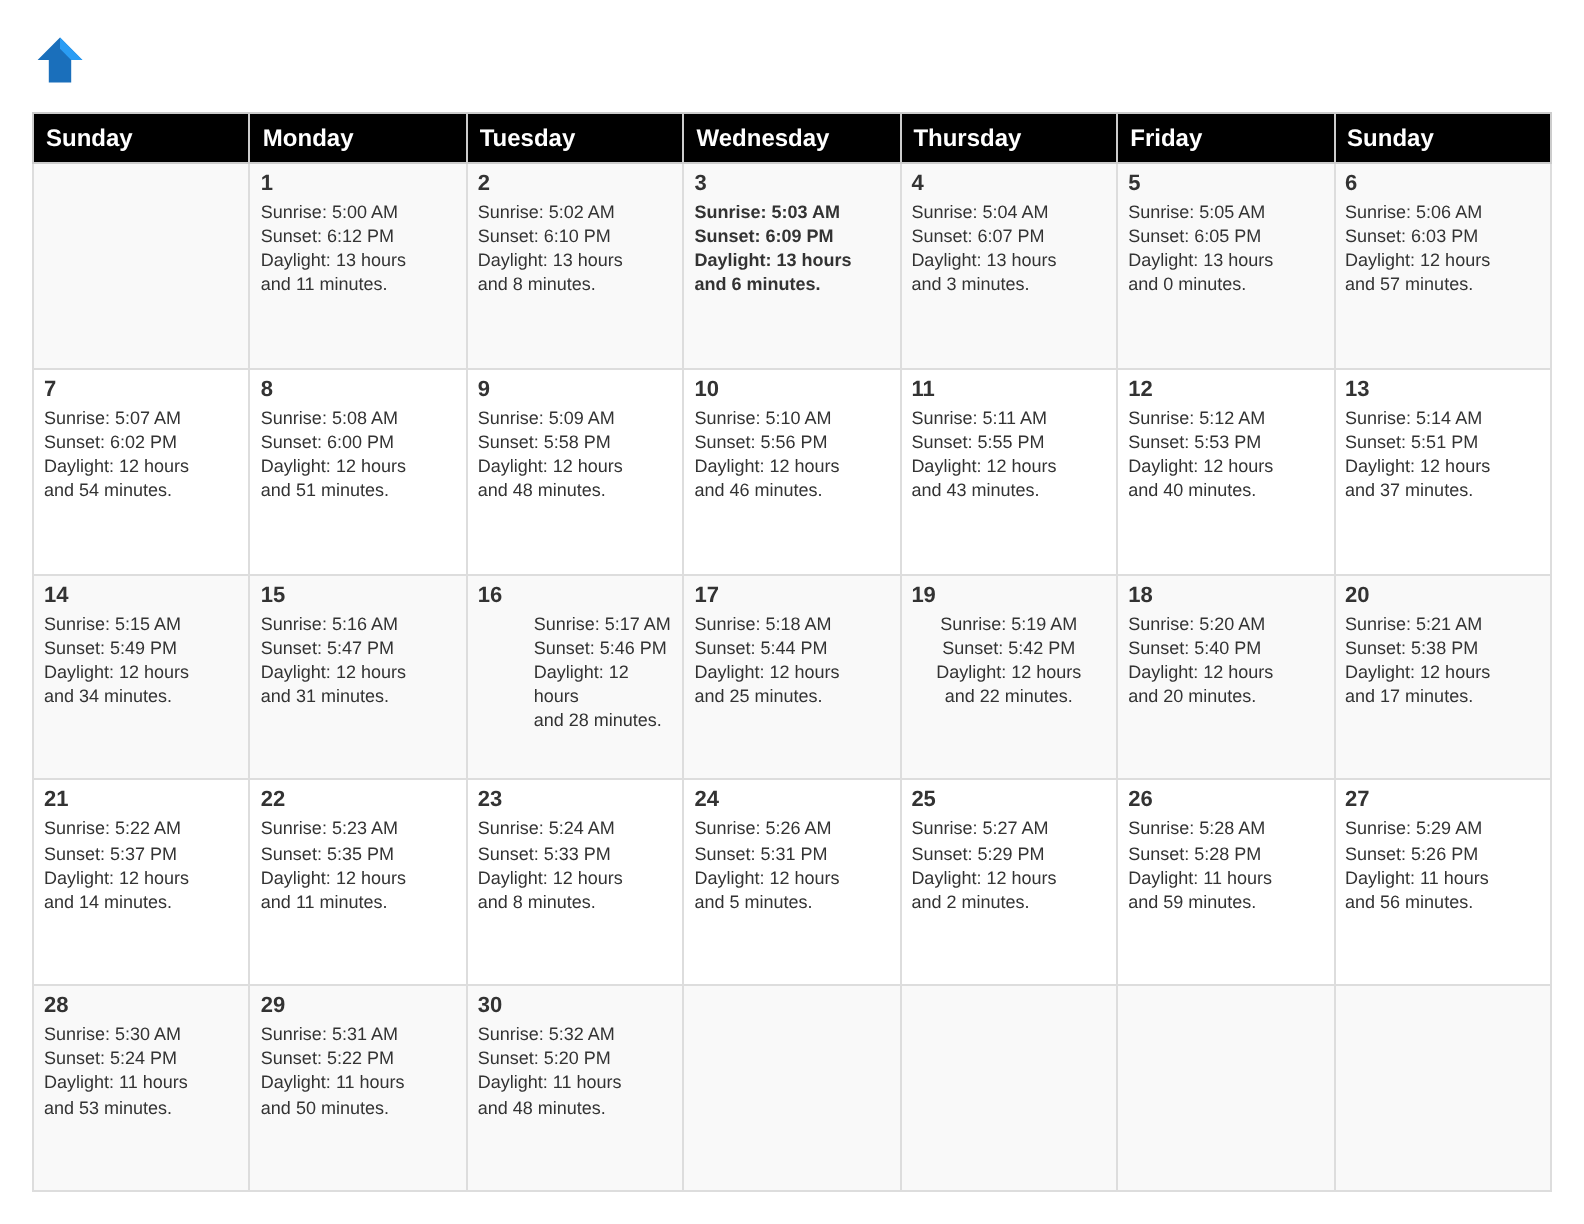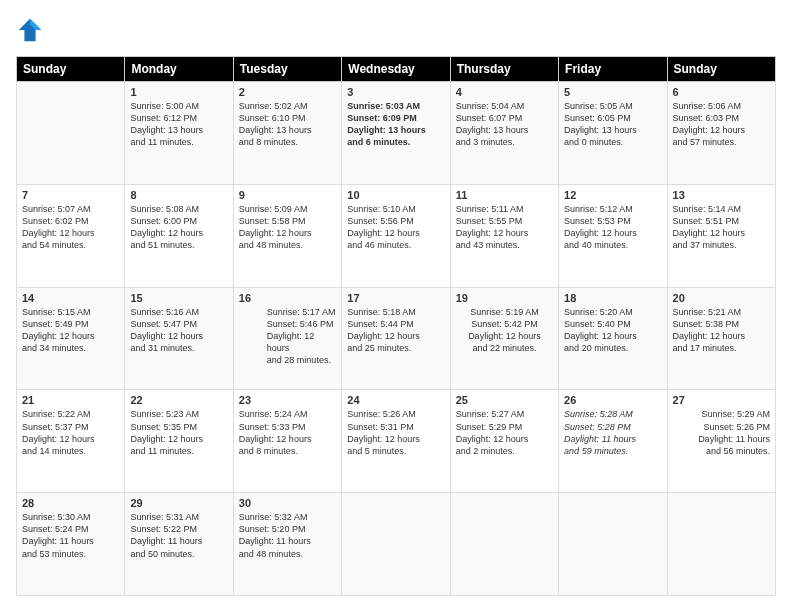--- a/index.html
+++ b/index.html
@@ -310,28 +310,28 @@
           </td>
           <td>
             <span class="day-number">25</span>
             <div class="day-info" style="white-space: pre-line;">Sunrise: 5:27 AM
 Sunset: 5:29 PM
 Daylight: 12 hours
 and 2 minutes.</div>
           </td>
           <td>
             <span class="day-number">26</span>
-            <div class="day-info" style="white-space: pre-line; font-style: italic;">Sunrise: 5:28 AM
+            <div class="day-info" style="white-space: pre-line;">Sunrise: 5:28 AM
 Sunset: 5:28 PM
 Daylight: 11 hours
 and 59 minutes.</div>
           </td>
           <td>
             <span class="day-number">27</span>
-            <div class="day-info" style="white-space: pre-line; text-align: right;">Sunrise: 5:29 AM
+            <div class="day-info" style="white-space: pre-line;">Sunrise: 5:29 AM
 Sunset: 5:26 PM
 Daylight: 11 hours
 and 56 minutes.</div>
           </td>
         </tr>
         <tr>
           <td>
             <span class="day-number">28</span>
             <div class="day-info" style="white-space: pre-line;">Sunrise: 5:30 AM
 Sunset: 5:24 PM

